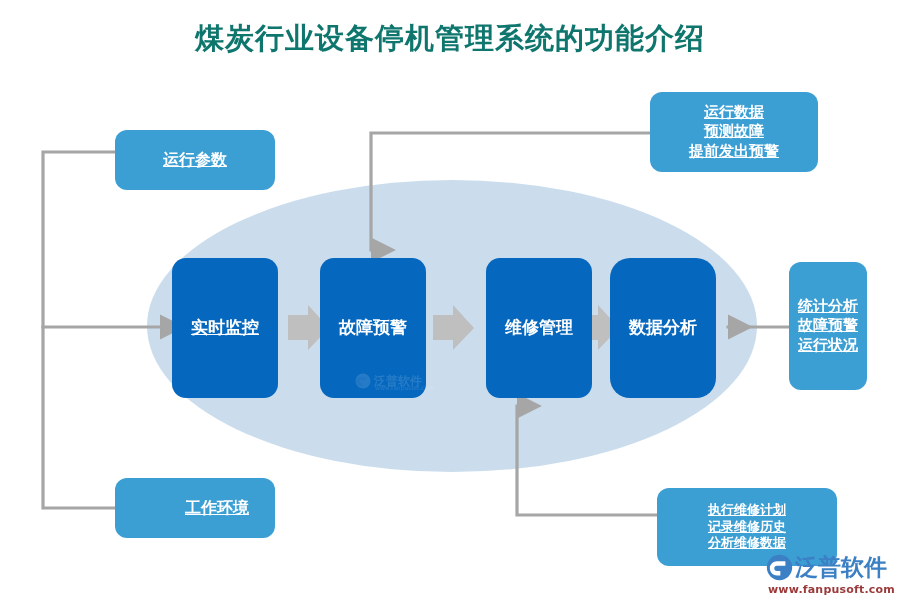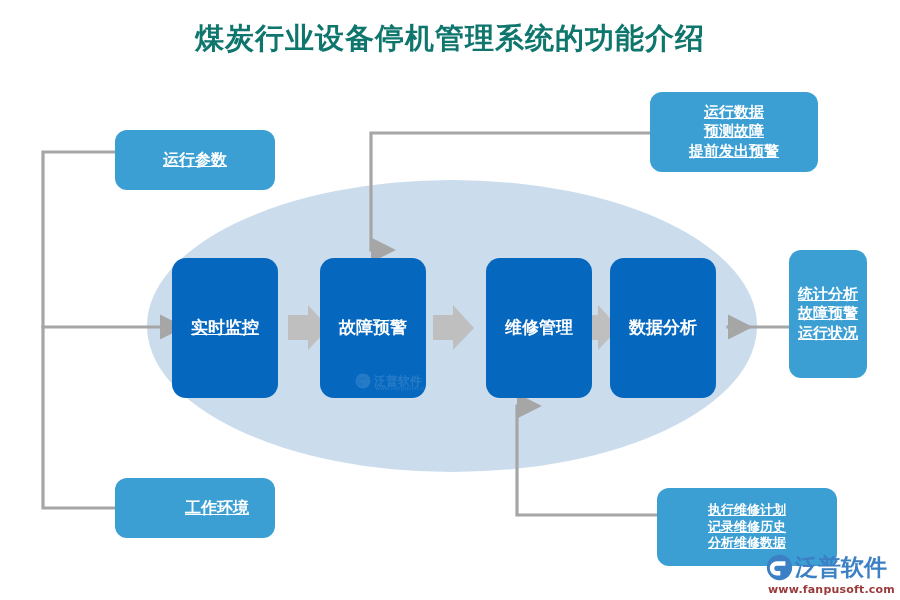--- a/index.html
+++ b/index.html
@@ -74,39 +74,39 @@
   .box-work-env {
     left: 115px; top: 478px; width: 160px; height: 60px;
     font-size: 16px;
     padding-left: 44px;
   }
   .box-topright {
     left: 650px; top: 92px; width: 168px; height: 80px;
     font-size: 15px;
   }
   .box-right {
-    left: 789px; top: 250px; width: 78px; height: 128px;
+    left: 789px; top: 262px; width: 78px; height: 128px;
     font-size: 15px;
   }
   .box-bottomright {
     left: 657px; top: 488px; width: 180px; height: 78px;
     font-size: 13px;
   }
 
   
   .flow-box {
     top: 258px;
     width: 106px;
     height: 140px;
     font-size: 17px;
   }
   .flow-1 { left: 172px; text-decoration: underline; }
   .flow-2 { left: 320px; }
   .flow-3 { left: 465px; margin-left: 21px; }
-  .flow-4 { left: 610px; }
+  .flow-4 { left: 610px; border-radius: 20px; }
 
   
   .wm-center {
     position: absolute;
     left: 355px;
     top: 368px;
     width: 110px;
     height: 26px;
     opacity: 0.13;
     display: flex;

